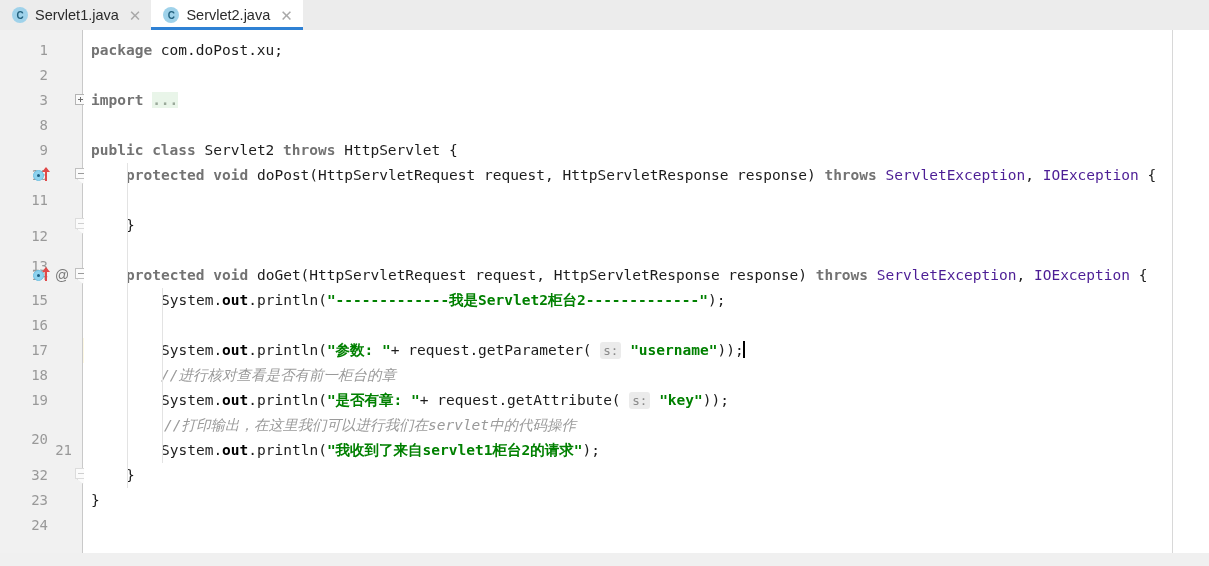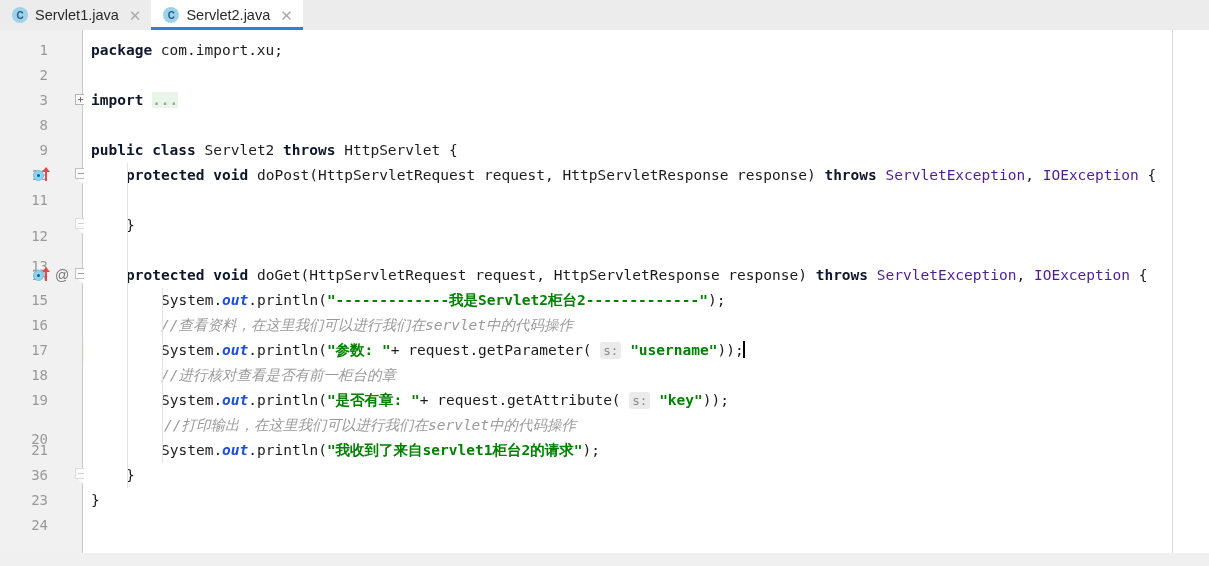--- a/index.html
+++ b/index.html
@@ -127,26 +127,26 @@
   .fold-shield.dim{border-color:#dcdcdc;}
   .fold-shield.dim i{background:#cfcfcf;}
   .fold-plus{
     position:absolute;left:1px;top:6px;width:11px;height:11px;
     border:1px solid #b4b4b4;background:#fafafa;box-sizing:border-box;
   }
   .fold-plus i{position:absolute;left:2px;top:4px;width:5px;height:1px;background:#6f6f6f;}
   .fold-plus b{position:absolute;left:4px;top:2px;width:1px;height:5px;background:#6f6f6f;}
 
   
-  .kw{color:#0f172a;font-weight:bold;}
+  .kw{color:#737373;font-weight:bold;}
   .str{color:#008000;font-weight:bold;}
   .cmt{color:#9a9a9a;font-style:italic;}
   .gry{color:#4c1d95;}
   .fld{color:#9aa99a;background:#e9f5e9;font-weight:bold;}
-  .stat{color:#1d4ed8;font-style:italic;font-weight:bold;}
+  .stat{color:#000000;font-weight:bold;}
   .plain{color:#1c1c1c;}
   .hint{
     background:#ebebeb;color:#8a8a8a;border-radius:3px;
     padding:1px 3px;font-size:12.5px;font-style:normal;
   }
   .caret{
     display:inline-block;width:2px;height:17px;background:#000;
     vertical-align:-3px;margin-left:-1px;
   }
   .iguide{
@@ -213,43 +213,42 @@
           <span class="fold-shield">
             <i></i>
           </span>
         </div>
         <div class="linenum" style="top: 258px; height: 25px; line-height: 25px; position: absolute;">15</div>
         <div class="linenum" style="top: 283px; height: 25px; line-height: 25px; position: absolute;">16</div>
         <div class="linenum" style="top: 308px; height: 25px; line-height: 25px; position: absolute;">17</div>
         <div class="linenum" style="top: 333px; height: 25px; line-height: 25px; position: absolute;">18</div>
         <div class="linenum" style="top: 358px; height: 25px; line-height: 25px; position: absolute;">19</div>
         <div class="linenum" style="top: 397px; height: 25px; line-height: 25px; position: absolute;">20</div>
-        <div class="linenum" style="top: 408px; height: 25px; line-height: 25px; position: absolute;">21</div>
-        <div class="linenum" style="top: 433px; height: 25px; line-height: 25px; position: absolute;">36</div>
+        <div class="linenum" style="top: 408px; height: 25px; line-height: 25px; position: absolute; padding-left: 24px;">21</div>
+        <div class="linenum" style="top: 433px; height: 25px; line-height: 25px; position: absolute;">32</div>
         <div class="foldcol" style="top: 433px;">
           <span class="fold-shield dim">
             <i></i>
           </span>
         </div>
         <div class="linenum" style="top: 458px; height: 25px; line-height: 25px; position: absolute;">23</div>
         <div class="linenum" style="top: 483px; height: 25px; line-height: 25px; position: absolute;">24</div>
       </div>
     <div class="codearea" id="codearea">
-        <div class="code" style="top: 8px; height: 25px; line-height: 25px; position: absolute; left: 7px;"><span class="kw">package</span><span class="plain"> com.import.xu;</span></div>
+        <div class="code" style="top: 8px; height: 25px; line-height: 25px; position: absolute; left: 7px;"><span class="kw">package</span><span class="plain"> com.doPost.xu;</span></div>
         <div class="code" style="top: 33px; height: 25px; line-height: 25px; position: absolute; left: 7px;"></div>
         <div class="code" style="top: 58px; height: 25px; line-height: 25px; position: absolute; left: 7px;"><span class="kw">import</span><span class="plain"> </span><span class="fld">...</span></div>
         <div class="code" style="top: 83px; height: 25px; line-height: 25px; position: absolute; left: 7px;"></div>
         <div class="code" style="top: 108px; height: 25px; line-height: 25px; position: absolute; left: 7px;"><span class="kw">public</span><span class="plain"> </span><span class="kw">class</span><span class="plain"> Servlet2 </span><span class="kw">throws</span><span class="plain"> HttpServlet {</span></div>
         <div class="code" style="top: 133px; height: 25px; line-height: 25px; position: absolute; left: 42px;"><span class="kw">protected</span><span class="plain"> </span><span class="kw">void</span><span class="plain"> doPost(HttpServletRequest request, HttpServletResponse response) </span><span class="kw">throws</span><span class="plain"> </span><span class="gry">ServletException</span><span class="plain">, </span><span class="gry">IOException</span><span class="plain"> {</span></div>
         <div class="code" style="top: 158px; height: 25px; line-height: 25px; position: absolute; left: 7px;"></div>
         <div class="code" style="top: 183px; height: 25px; line-height: 25px; position: absolute; left: 42px;"><span class="plain">}</span></div>
         <div class="code" style="top: 208px; height: 25px; line-height: 25px; position: absolute; left: 7px;"></div>
         <div class="code" style="top: 233px; height: 25px; line-height: 25px; position: absolute; left: 42px;"><span class="kw">protected</span><span class="plain"> </span><span class="kw">void</span><span class="plain"> doGet(HttpServletRequest request, HttpServletResponse response) </span><span class="kw">throws</span><span class="plain"> </span><span class="gry">ServletException</span><span class="plain">, </span><span class="gry">IOException</span><span class="plain"> {</span></div>
         <div class="code" style="top: 258px; height: 25px; line-height: 25px; position: absolute; left: 77px;"><span class="plain">System.</span><span class="stat">out</span><span class="plain">.println(</span><span class="str">"-------------我是Servlet2柜台2-------------"</span><span class="plain">);</span></div>
-        <div class="code" style="top: 283px; height: 25px; line-height: 25px; position: absolute; left: 77px;"><span class="cmt">//查看资料，在这里我们可以进行我们在servlet中的代码操作</span></div>
         <div class="code" style="top: 308px; height: 25px; line-height: 25px; position: absolute; left: 77px;"><span class="plain">System.</span><span class="stat">out</span><span class="plain">.println(</span><span class="str">"参数: "</span><span class="plain">+ request.getParameter( </span><span class="hint">s:</span><span class="plain"> </span><span class="str">"username"</span><span class="plain">));</span><span class="caret"></span></div>
         <div class="code" style="top: 333px; height: 25px; line-height: 25px; position: absolute; left: 77px;"><span class="cmt">//进行核对查看是否有前一柜台的章</span></div>
         <div class="code" style="top: 358px; height: 25px; line-height: 25px; position: absolute; left: 77px;"><span class="plain">System.</span><span class="stat">out</span><span class="plain">.println(</span><span class="str">"是否有章: "</span><span class="plain">+ request.getAttribute( </span><span class="hint">s:</span><span class="plain"> </span><span class="str">"key"</span><span class="plain">));</span></div>
         <div class="code" style="top: 383px; height: 25px; line-height: 25px; position: absolute; left: 80px;"><span class="cmt">//打印输出，在这里我们可以进行我们在servlet中的代码操作</span></div>
         <div class="code" style="top: 408px; height: 25px; line-height: 25px; position: absolute; left: 77px;"><span class="plain">System.</span><span class="stat">out</span><span class="plain">.println(</span><span class="str">"我收到了来自servlet1柜台2的请求"</span><span class="plain">);</span></div>
         <div class="code" style="top: 433px; height: 25px; line-height: 25px; position: absolute; left: 42px;"><span class="plain">}</span></div>
         <div class="code" style="top: 458px; height: 25px; line-height: 25px; position: absolute; left: 7px;"><span class="plain">}</span></div>
         <div class="code" style="top: 483px; height: 25px; line-height: 25px; position: absolute; left: 7px;"></div>
       </div>
     <div class="rightmargin"></div>

